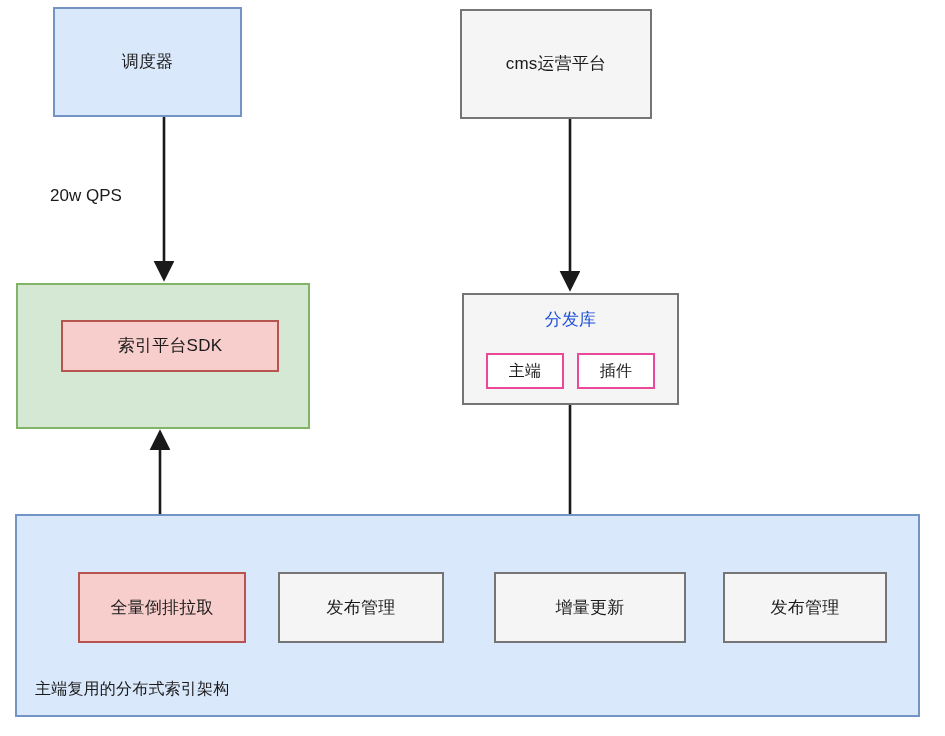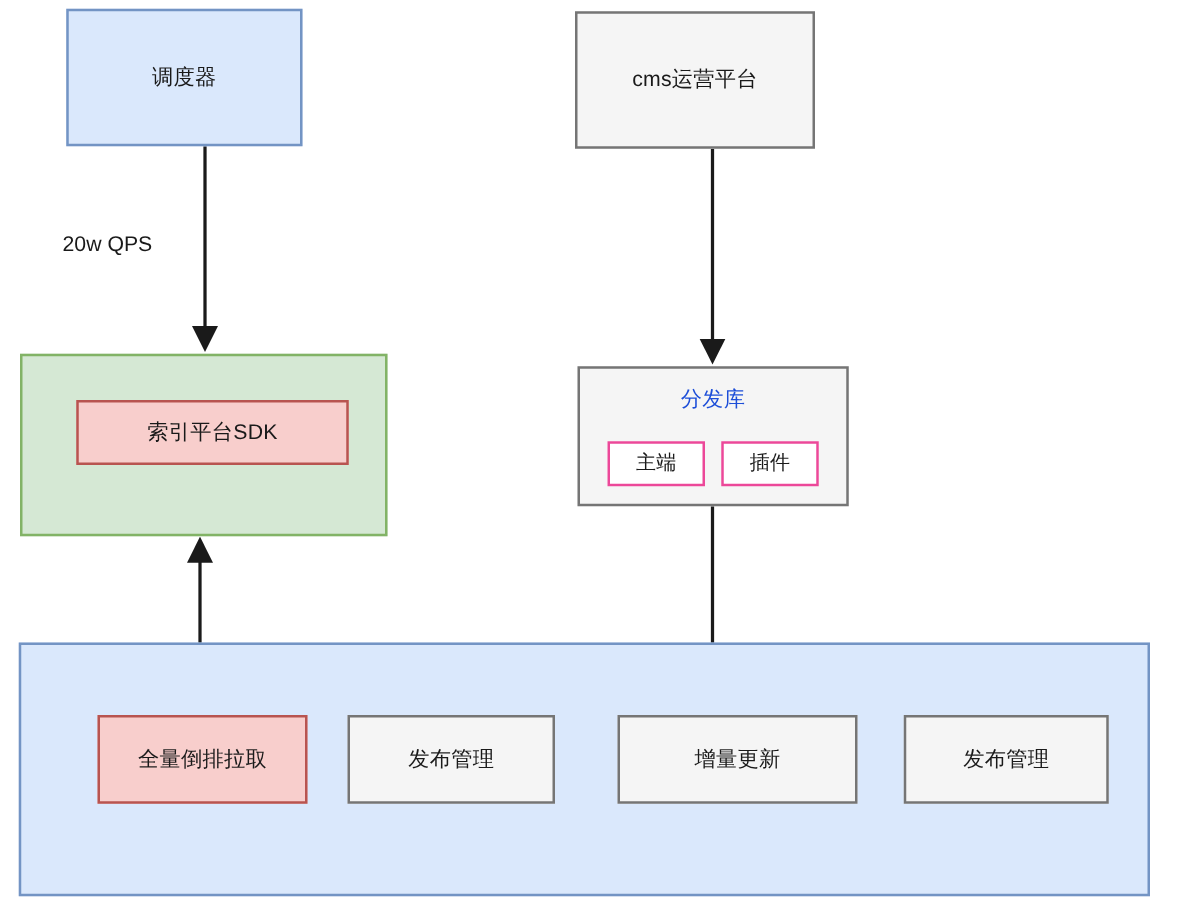--- a/index.html
+++ b/index.html
@@ -135,15 +135,16 @@
     </div>
 
     <div class="node fill-gray" style="left:477px; top:56px; width:192px; height:71px;">
       <span>增量更新</span>
     </div>
 
     <div class="node fill-gray" style="left:706px; top:56px; width:164px; height:71px;">
       <span>发布管理</span>
     </div>
 
+    <div class="container-label">主端复用的分布式索引架构</div>
   </div>
 
 </div>
 
 </body></html>

